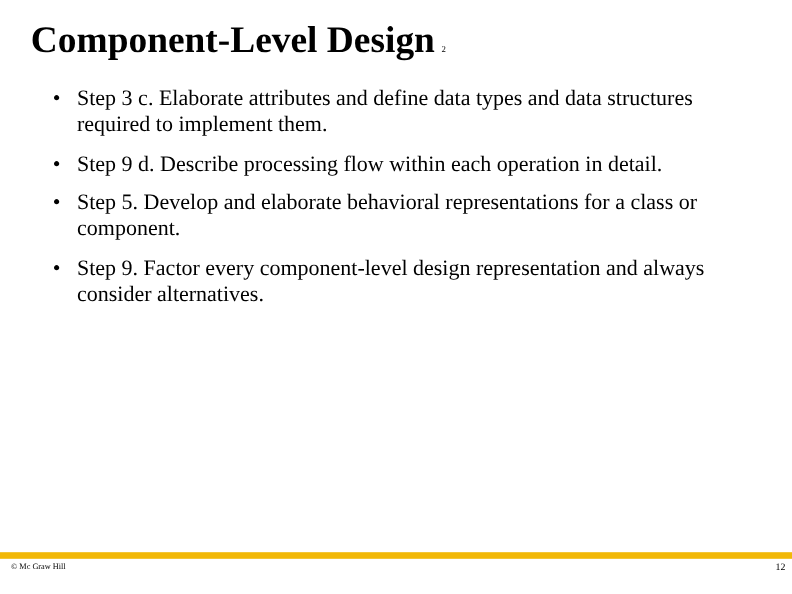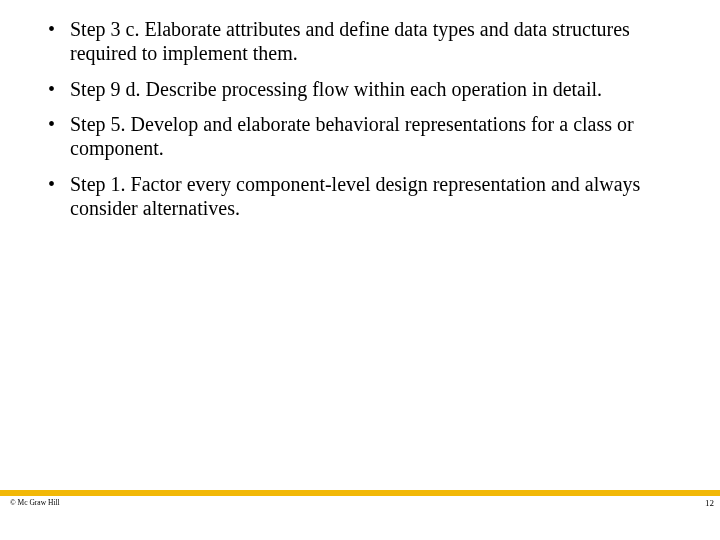--- a/index.html
+++ b/index.html
@@ -48,21 +48,21 @@
       content: "•";
       position: absolute;
       left: 0;
       top: 0;
       font-size: 20px;
     }
     .footer {
       position: absolute;
       left: 0;
       right: 0;
-      bottom: 16px;
+      bottom: 4px;
       height: 34px;
     }
     .footer-bar {
       height: 6px;
       background: #f2b807;
       width: 100%;
     }
     .footer-row {
       display: flex;
       justify-content: space-between;
@@ -76,25 +76,29 @@
     .pagenum {
       font-size: 9px;
       color: #000;
       margin-left: 16px;
     }
   </style>
 </head>
 <body>
 
 <div class="slide">
+  <div class="title-row">
+    <h1 class="title">Component-Level Design</h1>
+    <span class="title-sub">2</span>
+  </div>
   <ul class="bullets">
     <li>Step 3 c. Elaborate attributes and define data types and data structures required to implement them.</li>
     <li>Step 9 d. Describe processing flow within each operation in detail.</li>
     <li>Step 5. Develop and elaborate behavioral representations for a class or component.</li>
-    <li>Step 1. Factor every component-level design representation and always consider alternatives.</li>
+    <li>Step 9. Factor every component-level design representation and always consider alternatives.</li>
   </ul>
   <div class="footer">
     <div class="footer-bar"></div>
     <div class="footer-row">
       <span class="copyright">© Mc Graw Hill</span>
       <span class="pagenum">12</span>
     </div>
   </div>
 </div>
 

